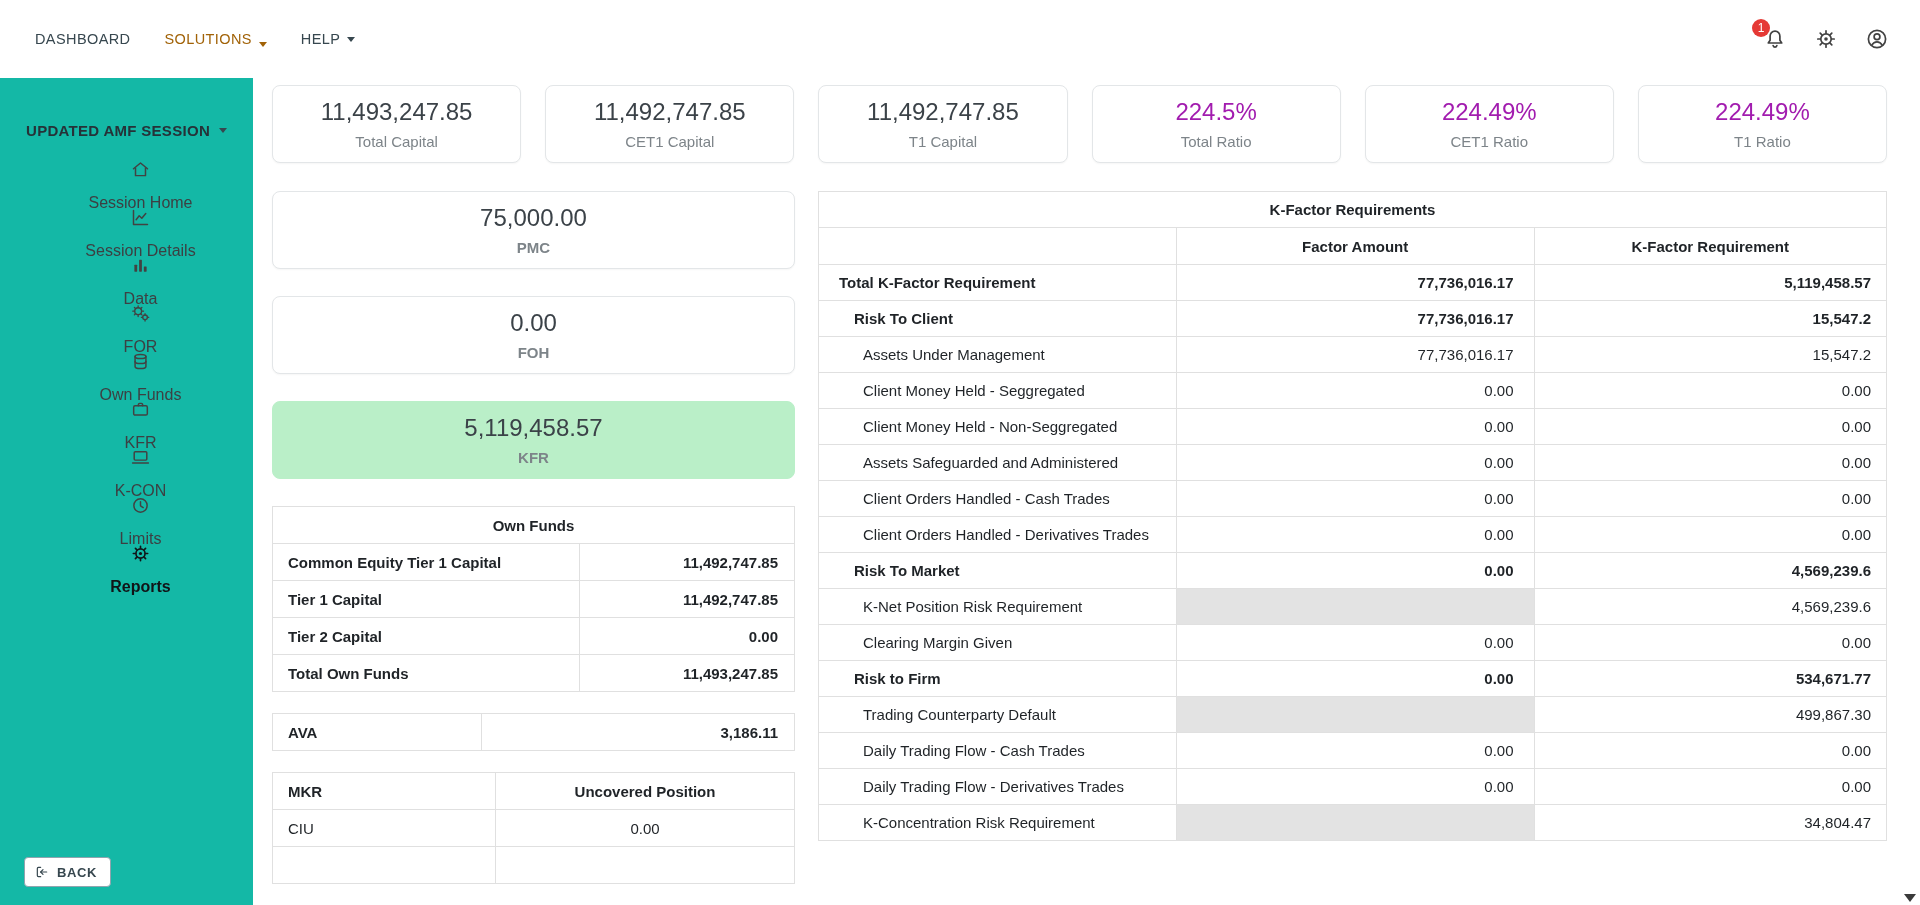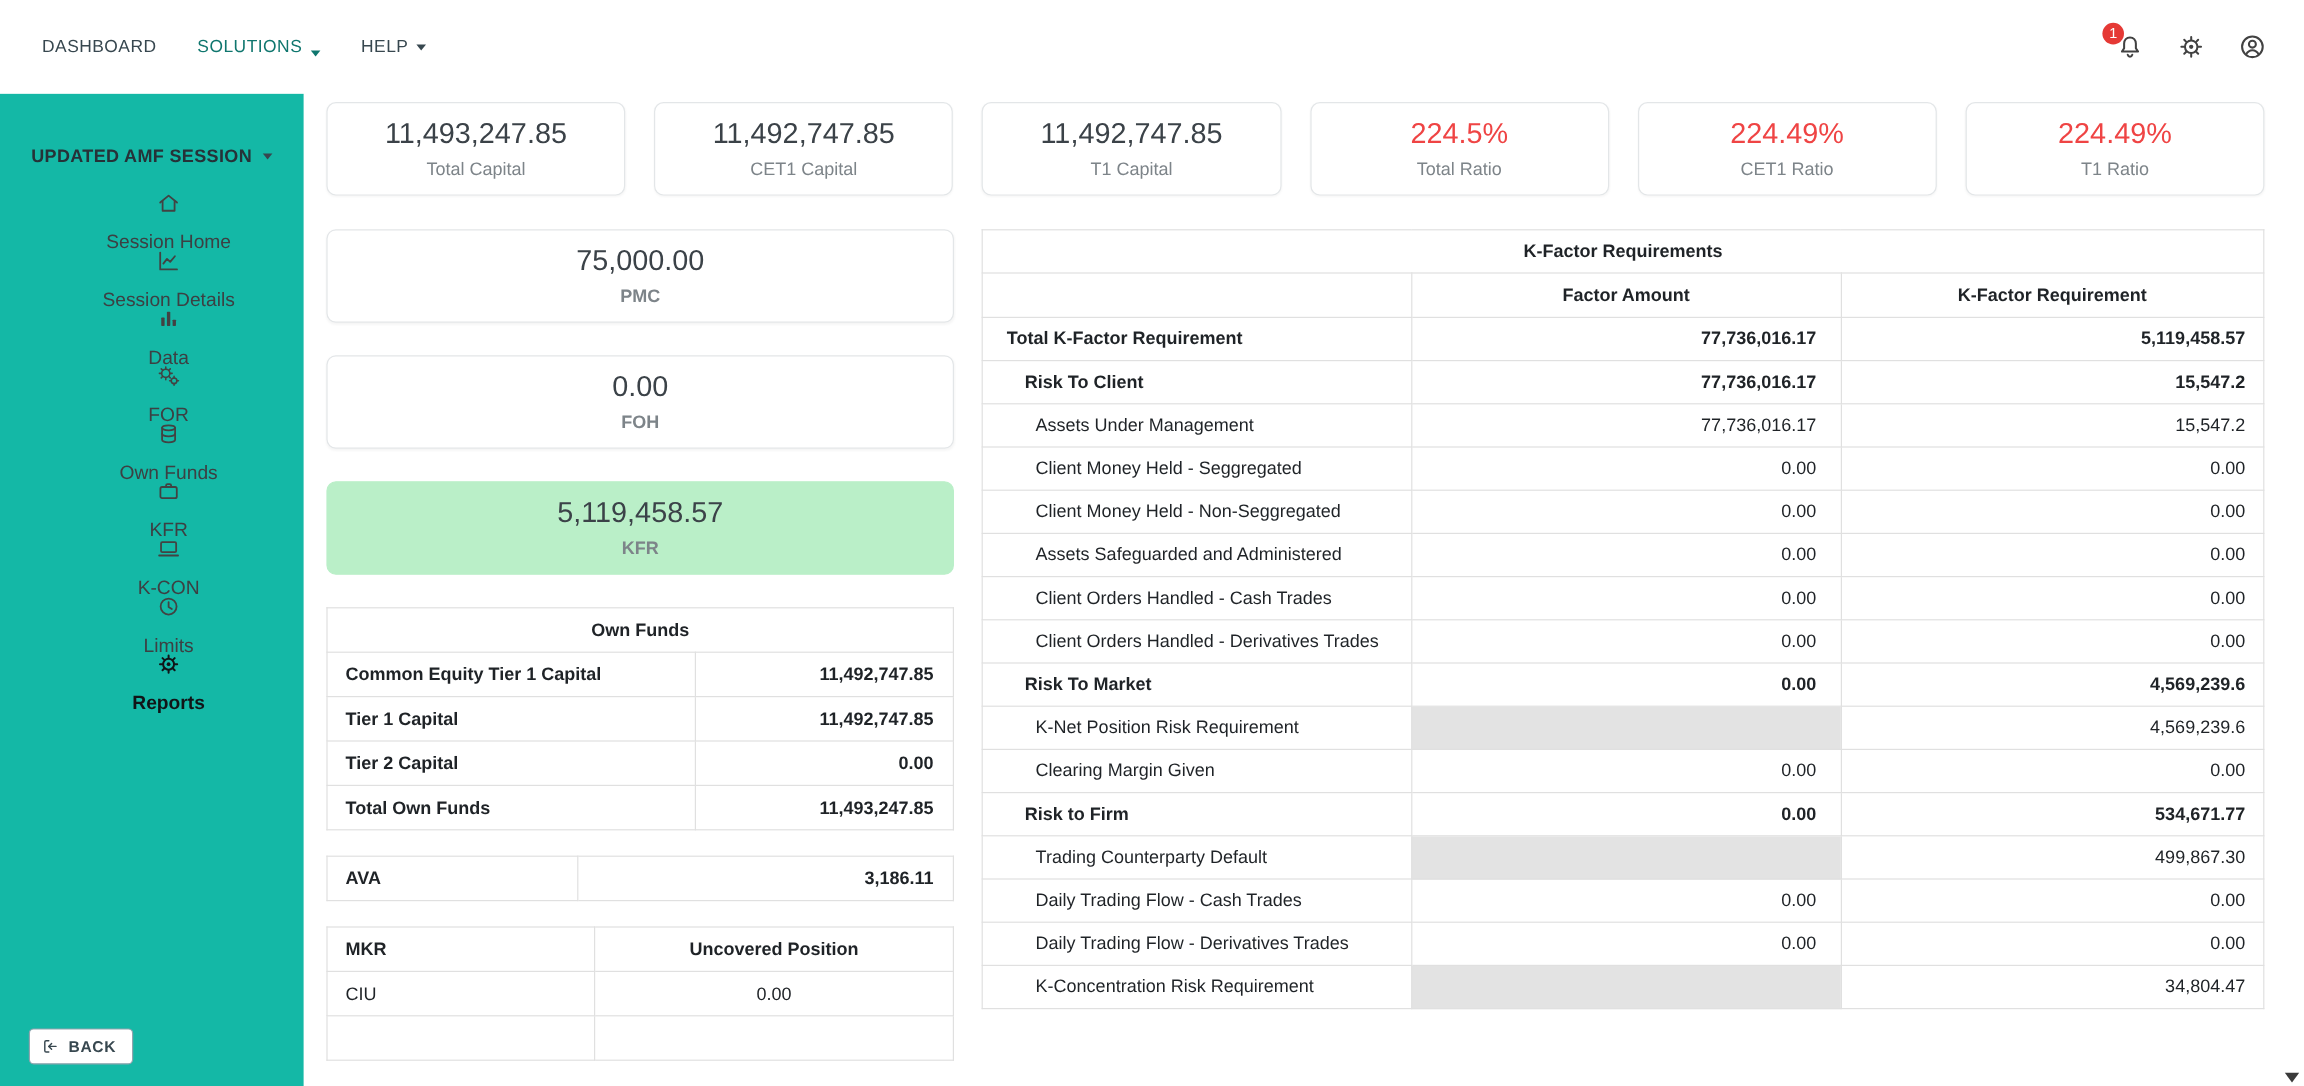--- a/index.html
+++ b/index.html
@@ -9,21 +9,21 @@
 
   
   .navbar { position:absolute; top:0; left:0; right:0; height:78px; background:#fff;
             display:flex; align-items:center; z-index:5; }
   .brand { display:flex; align-items:center; gap:10px; margin-left:22px; cursor:pointer; }
   .brand-hex { width:56px; height:56px; }
   .brand-text { font-size:28px; font-weight:700; letter-spacing:1px; color:#16191c; }
   .menu { display:flex; gap:34px; margin-left:35px; }
   .menu-item { display:flex; align-items:center; font-size:14.5px; font-weight:500;
                letter-spacing:.4px; color:#37474f; cursor:pointer; }
-  .menu-item.active { color:#0f766e;align-items:flex-end; }
+  .menu-item.active { color:#a16207;align-items:flex-end; }
   .caret { width:0; height:0; border-left:4.5px solid transparent; border-right:4.5px solid transparent;
            border-top:5px solid currentColor; margin-left:7px; display:inline-block; }
   .nav-actions { margin-left:auto; margin-right:30px; display:flex; gap:25px; align-items:center; }
   .icon-btn { width:26px; height:26px; position:relative; color:#424242; cursor:pointer;
               display:flex; align-items:center; justify-content:center; }
   .icon-btn svg { width:24px; height:24px; }
   .badge { position:absolute; top:-7px; left:-10px; background:#e53935; color:#fff; font-size:12px;
            min-width:18px; height:18px; border-radius:9px; display:flex; align-items:center;
            justify-content:center; font-weight:500; padding:0 4px; }
 
@@ -57,21 +57,21 @@
   .more-btn { position:absolute; right:12px; top:21px; width:47px; height:28px; border:1px solid #dadce0;
               border-radius:6px; background:#fff; box-shadow:0 1px 3px rgba(60,64,67,.18);
               color:#5f6368; font-size:12px; font-weight:700; letter-spacing:2px; cursor:pointer;
               display:flex; align-items:center; justify-content:center; padding-bottom:3px; font-family:inherit; }
 
   .metrics { display:flex; gap:24px; margin-top:7px; }
   .metric-card { flex:1; height:78px; border:1px solid #e3e6e8; border-radius:8px; background:#fff;
                  display:flex; flex-direction:column; align-items:center; justify-content:center;
                  gap:7px; box-shadow:0 1px 2px rgba(0,0,0,.04); }
   .metric-value { font-size:24px; color:#3b4248; }
-  .metric-value.green { color:#ef4444; }
+  .metric-value.green { color:#a21caf; }
   .metric-label { font-size:15px; color:#7d8489; }
 
   .cols { display:flex; gap:23px; margin-top:28px; align-items:flex-start; }
   .left-col { width:523px; flex:none; }
   .right-col { flex:1; }
 
   .mini-card { height:78px; border:1px solid #e3e6e8; border-radius:8px; background:#fff;
                display:flex; flex-direction:column; align-items:center; justify-content:center;
                gap:7px; margin-bottom:27px; box-shadow:0 1px 2px rgba(0,0,0,.04); }
   .mini-card.highlight { background:#baefc8; border-color:#baefc8; box-shadow:none; }

